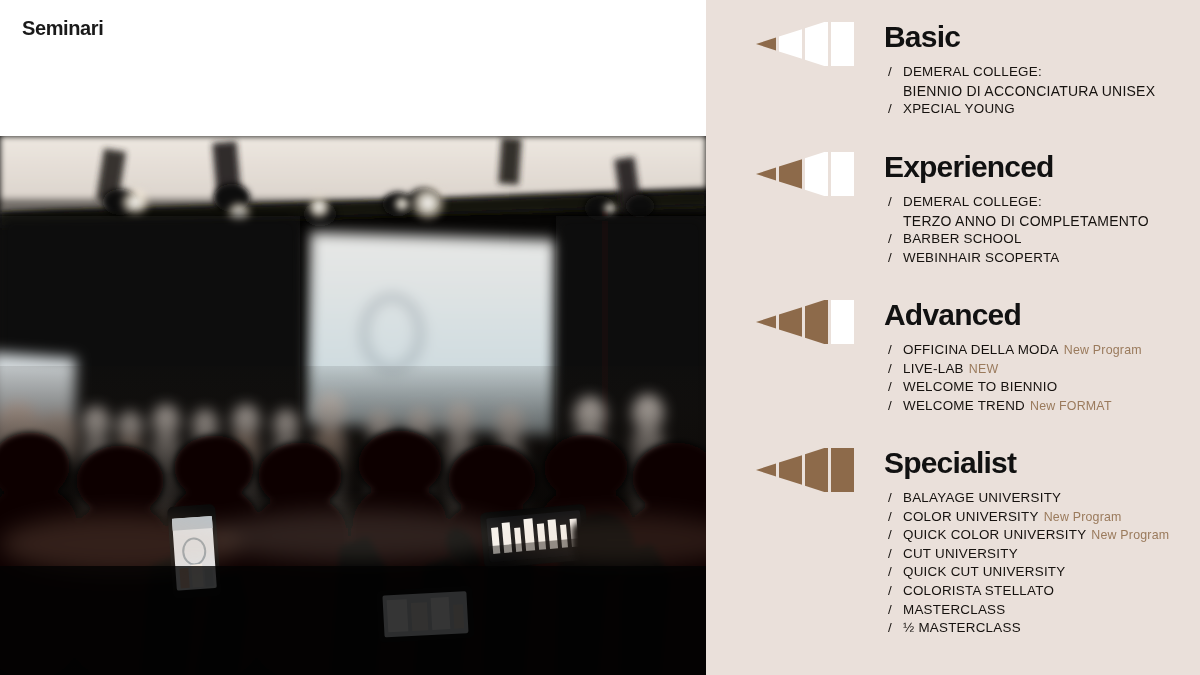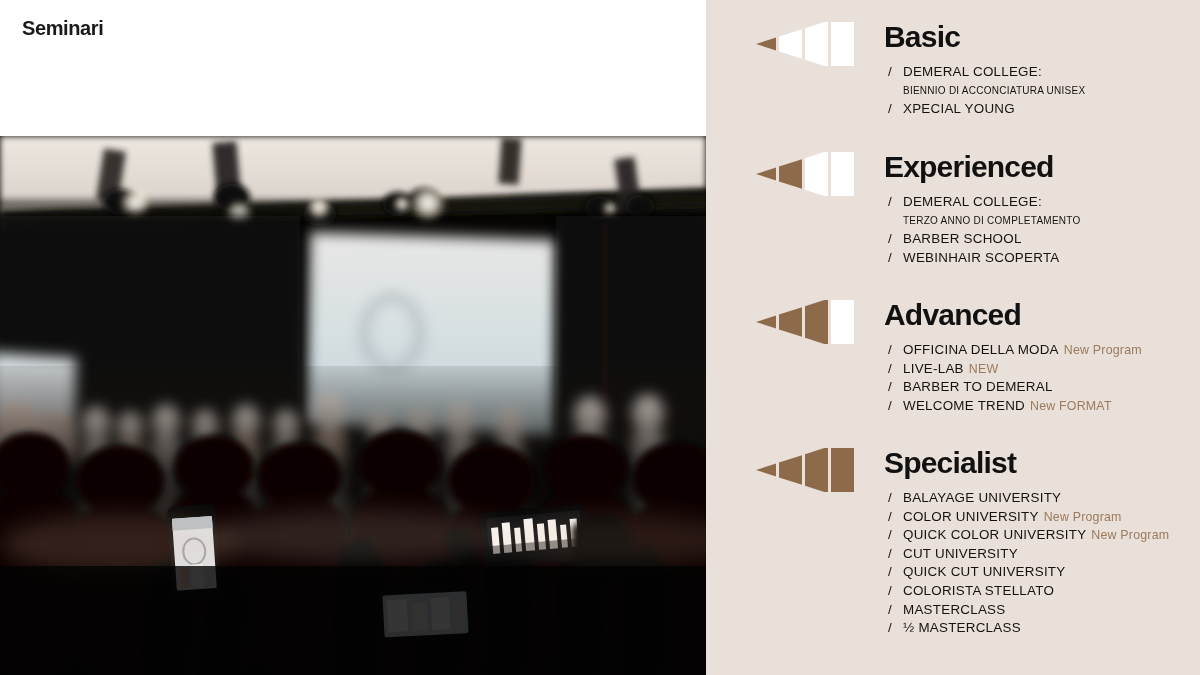--- a/index.html
+++ b/index.html
@@ -109,21 +109,21 @@
   }
   .slash{
     display:inline-block;
     width:15px;
     color:#16120f;
   }
   .item-text{}
   .sub{
     display:block;
     padding-left:15px;
-    font-size:10px;
+    font-size:14px;
     color:#16120f;
     line-height:18.6px;
     letter-spacing:0.25px;
     white-space:nowrap;
   }
   .badge{
     color:#9A7A5C;
     font-size:12.4px;
     letter-spacing:0.2px;
     padding-left:5px;
@@ -417,21 +417,21 @@
       <div class="sec-body">
         <div class="sec-title">Advanced</div>
         <ul class="items">
           <li class="item">
             <span class="slash">/</span><span class="item-text">OFFICINA DELLA MODA</span><span class="badge">New Program</span>
           </li>
           <li class="item">
             <span class="slash">/</span><span class="item-text">LIVE-LAB</span><span class="badge">NEW</span>
           </li>
           <li class="item">
-            <span class="slash">/</span><span class="item-text">BARBER TO DEMERAL</span>
+            <span class="slash">/</span><span class="item-text">WELCOME TO BIENNIO</span>
           </li>
           <li class="item">
             <span class="slash">/</span><span class="item-text">WELCOME TREND</span><span class="badge">New FORMAT</span>
           </li>
         </ul>
       </div>
     </div>
 
     <div class="section sec-spec">
       <div class="chev">

